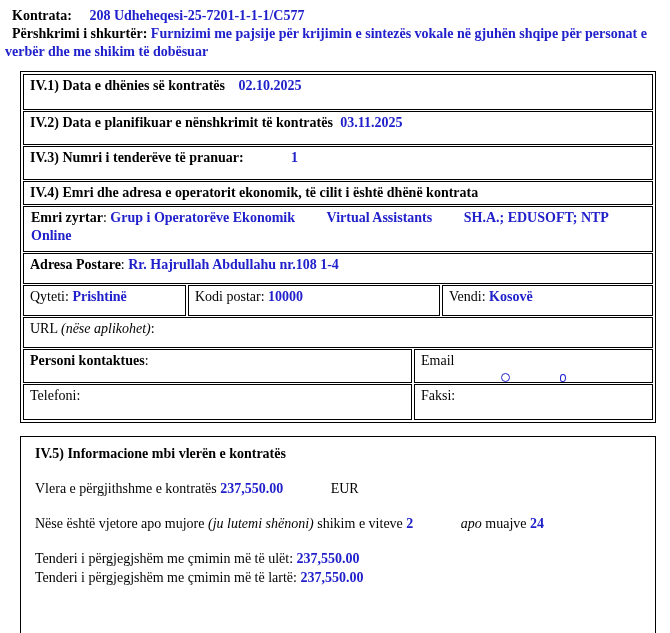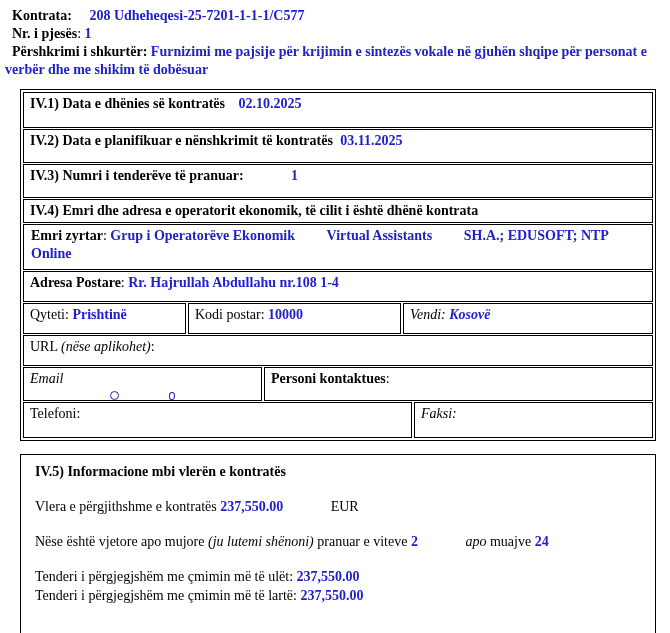--- a/index.html
+++ b/index.html
@@ -40,22 +40,22 @@
   .cells .cell {
     border: 1px solid #000;
     padding: 2px 6px;
   }
   .cells .cell + .cell { margin-left: 2px; }
   .h36 { height: 36px; }
   .h34 { height: 34px; }
   .h31 { height: 31px; }
   .h46 { height: 46px; padding-left: 7px; }
   .c1 { width: 163px; }
-  .c2 { width: 213px; }
-  .cfill { flex: 1; font-style: italic; }
+  .c2 { width: 252px; }
+  .cfill { flex: 1; }
   .cleft { width: 389px; }
   
   .redwrap { position: relative; display: inline-block; vertical-align: middle; margin-left: 2px; }
   .blob {
     position: relative;
     z-index: 2;
     background: #58585a;
     border-radius: 9px;
   }
   .blob-email { width: 112px; height: 18px; }
@@ -79,24 +79,20 @@
 </style>
 </head>
 <body>
 
 <div class="page">
 
   <div class="head">
     <div class="hline">
       <span class="b">Kontrata:</span>
       <span class="blue ml14">208 Udheheqesi-25-7201-1-1-1/C577</span>
-    </div>
-    <div class="hline">
-      <span class="b">Nr. i pjesës</span><span>:</span>
-      <span class="blue">1</span>
     </div>
     <div class="desc">
       <span class="b">Përshkrimi i shkurtër:</span>
       <span class="blue">Furnizimi me pajsije për krijimin e sintezës vokale në gjuhën shqipe për personat e verbër dhe me shikim të dobësuar</span>
     </div>
   </div>
 
   <div class="tbl t1">
 
     <div class="row h36">
@@ -144,25 +140,25 @@
         <span class="blue">Kosovë</span>
       </div>
     </div>
 
     <div class="row h31">
       <span>URL</span>
       <span class="i">(nëse aplikohet)</span><span>:</span>
     </div>
 
     <div class="cells">
+      <div class="cell cleft h34">
+        <span class="b">Personi kontaktues</span><span>:</span>
+      </div>
       <div class="cell cfill h34">
         <span>Email</span><span class="redwrap"><span class="frag frag1"></span><span class="frag frag2"></span><span class="blob blob-email"></span></span>
-      </div>
-      <div class="cell cleft h34">
-        <span class="b">Personi kontaktues</span><span>:</span>
       </div>
     </div>
 
     <div class="cells">
       <div class="cell cleft h36">
         <span>Telefoni:</span><span class="redwrap"><span class="blob blob-tel"></span></span>
       </div>
       <div class="cell cfill h36">
         <span>Faksi:</span>
       </div>
@@ -175,21 +171,21 @@
       <span class="b">IV.5) Informacione mbi vlerën e kontratës</span>
     </div>
     <div class="v5line">
       <span>Vlera e përgjithshme e kontratës</span>
       <span class="blue">237,550.00</span>
       <span class="ml44">EUR</span>
     </div>
     <div class="v5line">
       <span>Nëse është vjetore apo mujore</span>
       <span class="i">(ju lutemi shënoni)</span>
-      <span>pranuar e viteve</span>
+      <span>shikim e viteve</span>
       <span class="blue">2</span>
       <span class="i ml44">apo</span>
       <span>muajve</span>
       <span class="blue">24</span>
     </div>
     <div class="v5line-tight">
       <span>Tenderi i përgjegjshëm me çmimin më të ulët:</span>
       <span class="blue">237,550.00</span>
     </div>
     <div class="v5line-tight">

